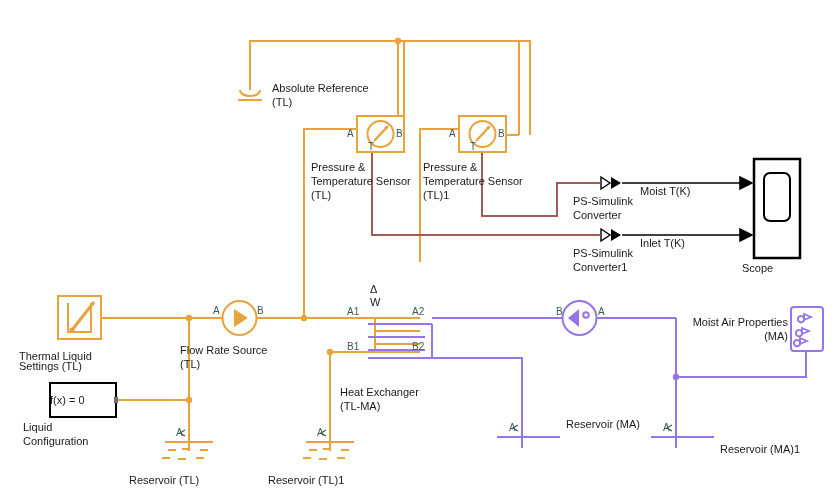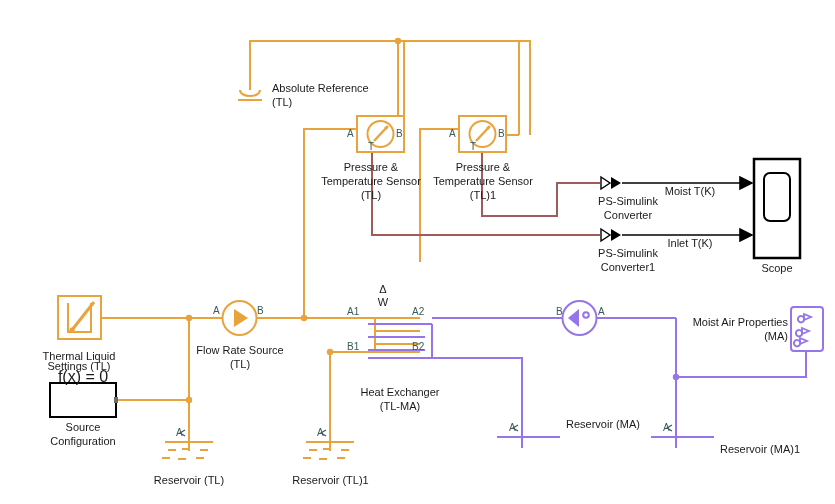--- a/index.html
+++ b/index.html
@@ -1,20 +1,20 @@
 <!DOCTYPE html>
 <html><head>
 <meta charset="utf-8">
 <style>
   html,body{margin:0;padding:0;background:#ffffff;}
   body{width:835px;height:504px;overflow:hidden;
        font-family:"Liberation Sans","DejaVu Sans",sans-serif;}
   #canvas{position:relative;width:835px;height:504px;background:#ffffff;}
   .lbl{position:absolute;color:#1a1a1a;font-size:11px;line-height:13px;
-       white-space:pre;text-align:center;}
+       white-space:pre;text-align:left;}
   .lbl.right{text-align:right;}
   .lbl.left{text-align:left;}
   .port{position:absolute;color:#3a5a5a;font-size:10px;line-height:11px;white-space:pre;}
   svg{position:absolute;left:0;top:0;width:835px;height:504px;}
 </style>
 </head>
 <body>
 
 <div id="canvas">
 
@@ -224,22 +224,22 @@
 <div class="lbl" style="left:573px;top:261px;width:110px;">Converter1</div>
 
 <div class="lbl" style="left:640px;top:185px;width:100px;">Moist T(K)</div>
 <div class="lbl" style="left:640px;top:237px;width:100px;">Inlet T(K)</div>
 
 <div class="lbl" style="left:742px;top:262px;width:70px;">Scope</div>
 
 <div class="lbl" style="left:19px;top:350px;width:120px;">Thermal Liquid</div>
 <div class="lbl" style="left:19px;top:360px;width:120px;">Settings (TL)</div>
 
-<div class="lbl" style="left:50px;top:370px;width:66px;font-size:16px;">f(x) = 0</div>
-<div class="lbl" style="left:23px;top:421px;width:120px;">Source</div>
+<div class="lbl" style="left:50px;top:394px;width:66px;font-size:11px;">f(x) = 0</div>
+<div class="lbl" style="left:23px;top:421px;width:120px;">Liquid</div>
 <div class="lbl" style="left:23px;top:435px;width:120px;">Configuration</div>
 
 <div class="port" style="left:213px;top:305px;">A</div>
 <div class="port" style="left:257px;top:305px;">B</div>
 <div class="lbl" style="left:180px;top:344px;width:120px;">Flow Rate Source</div>
 <div class="lbl" style="left:180px;top:358px;width:120px;">(TL)</div>
 
 <div class="lbl" style="left:370px;top:283px;width:26px;font-size:11px;">Δ</div>
 <div class="lbl" style="left:370px;top:296px;width:26px;font-size:11px;">W</div>
 

